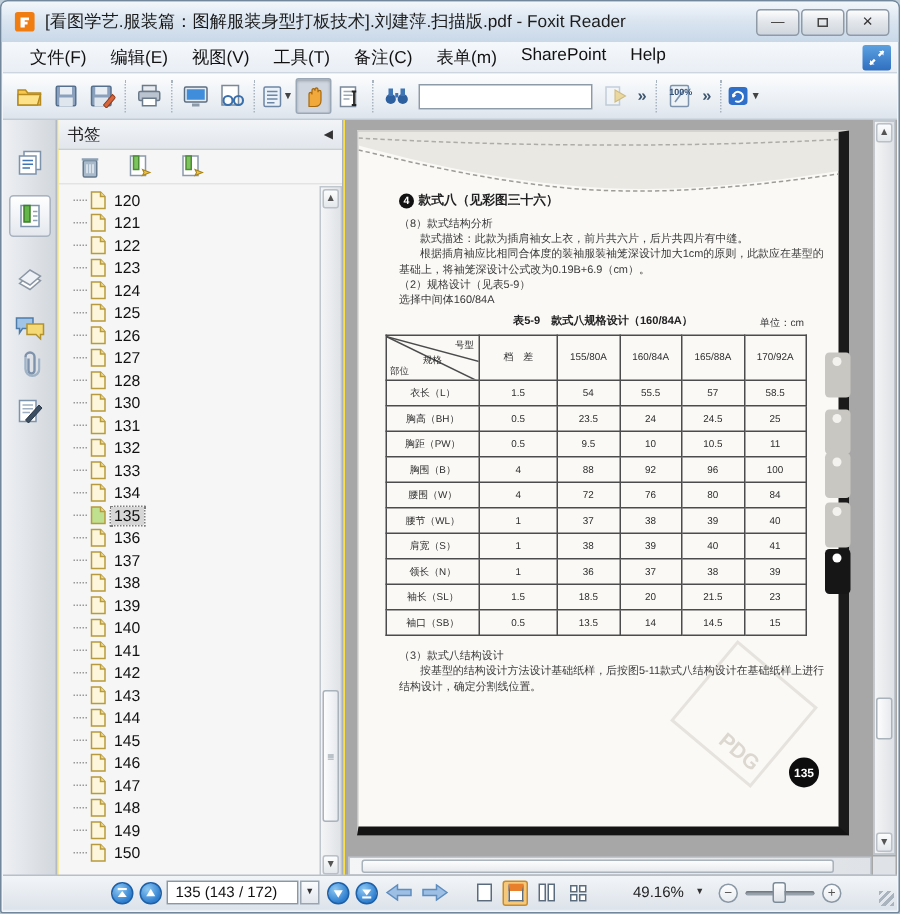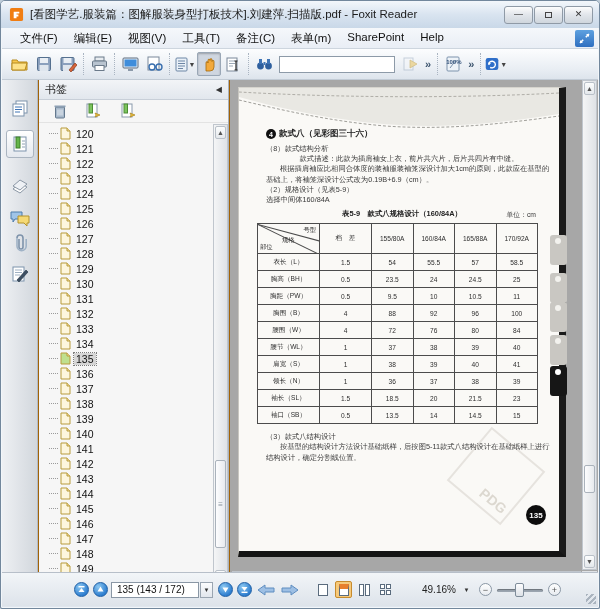--- a/index.html
+++ b/index.html
@@ -28,21 +28,21 @@
     background:linear-gradient(#fcfdfe,#e8edf3 70%,#dde4ec);border-bottom:1px solid #c2cbd5;
     display:flex;align-items:center;padding-left:6px;}
   .tbtn{width:24px;height:24px;border:1px solid transparent;border-radius:2px;display:flex;align-items:center;justify-content:center;flex:0 0 auto;}
   .tbtn.pressed{background:#cfd6e0;border:1px solid #9aa7b6;box-shadow:inset 0 1px 2px rgba(0,0,0,.25);}
   .tsep{width:1px;height:22px;border-left:1px dotted #a9b4c1;margin:0 3px;flex:0 0 auto;}
   .caret{font-size:7px;color:#444;margin-left:1px;}
   #search-box{width:116px;height:17px;border:1px solid #8d9aa8;background:#fff;margin:0 3px;font-size:10px;padding:0 3px;}
   .chev{font-size:11px;color:#3c546e;padding:0 3px;font-weight:bold;}
   .zoom100{font-size:6px;font-weight:bold;color:#33527a;position:absolute;left:4px;top:6px;}
   
-  #main{position:absolute;left:1px;right:1px;top:79px;height:505px;background:#a16207;text-decoration:underline;}
+  #main{position:absolute;left:1px;right:1px;top:79px;height:505px;background:#fde047;text-decoration:underline;}
   
   #iconstrip{position:absolute;left:0;top:0;width:36px;height:100%;
     background:linear-gradient(to right,#eef0f3,#d2d7dd);border-right:1px solid #b2bac4;}
   .strip-slot{position:absolute;left:4px;width:28px;height:28px;display:flex;align-items:center;justify-content:center;border-radius:3px;}
   .strip-slot.sel{background:linear-gradient(#ffffff,#e4e8ee);border:1px solid #aab4c0;}
   
   #panel{position:absolute;left:37px;top:0;width:190px;height:100%;background:#f6f6f6;border-right:1px solid #a9b2bd;}
   #panel-header{height:20px;background:linear-gradient(#f2f4f7,#e2e7ed);border-bottom:1px solid #c8cfd8;
     display:flex;align-items:center;padding:0 6px;font-size:11px;color:#222;}
   #panel-header .spacer{flex:1;}
@@ -71,21 +71,21 @@
   #sbar-corner{position:absolute;right:1px;top:491px;width:15px;height:13px;background:#dfe2e6;}
   
   #page{position:absolute;left:8px;top:7px;width:328px;height:470px;background:#faf9f6;
     border-right:7px solid #1a1a1a;border-bottom:6px solid #141414;border-left:1px solid #c8c6c0;border-top:1px solid #d6d4ce;}
   #wave{position:absolute;left:0;top:0;width:100%;height:44px;}
   #page-content{position:absolute;left:27px;right:21px;top:38px;color:#3a3a3a;}
   .ph{font-size:8.5px;font-weight:bold;color:#222;display:flex;align-items:center;margin:2px 0 4px 0;}
   .numball{display:inline-flex;width:10px;height:10px;border-radius:50%;background:#111;color:#fff;
     font-size:7px;align-items:center;justify-content:center;margin-right:3px;flex:0 0 auto;}
   .pline{font-size:7.3px;line-height:10.2px;white-space:nowrap;}
-  .indent{text-indent:14px;text-align:center;}
+  .indent{text-indent:14px;}
   .cap-row{position:relative;margin-top:4px;height:11px;}
   .cap{position:absolute;left:0;right:0;text-align:center;font-size:7.4px;font-weight:bold;color:#222;}
   .unit{position:absolute;right:2px;top:1px;font-size:6.8px;}
   
   #spec-table{border-collapse:collapse;margin:3px 0 0 -9px;table-layout:fixed;width:281px;}
   #spec-table td,#spec-table th{border:1px solid #4c4c4c;font-size:6.6px;color:#2e2e2e;
     text-align:center;vertical-align:middle;padding:0;font-weight:normal;}
   #spec-table .c0{width:62px;}  #spec-table .c1{width:52px;}
   #spec-table thead td{height:30px;}
   #spec-table tbody td{height:17px;}
@@ -98,21 +98,21 @@
   #corner-cell .t-bot{position:absolute;left:2px;bottom:1px;font-size:6.3px;}
   #page-num{position:absolute;right:13px;bottom:26px;width:20px;height:20px;border-radius:50%;
     background:#0d0d0d;color:#fff;font-size:8px;font-weight:bold;display:flex;align-items:center;justify-content:center;}
   .side-tab{position:absolute;right:-8px;width:17px;border-radius:3px;background:#c9c7c2;height:30px;}
   .side-tab .dot{position:absolute;left:5px;top:3px;width:6px;height:6px;border-radius:50%;background:#f3f2ee;}
   .side-tab.active{background:#161616;}
   .side-tab.active .dot{background:#fff;}
   #watermark{position:absolute;right:28px;bottom:40px;width:70px;height:70px;border:2px solid #e6e3de;
     transform:rotate(40deg);color:#dcd8d0;font-size:14px;font-weight:bold;display:flex;align-items:flex-end;justify-content:flex-end;padding:4px;}
   
-  #statusbar{position:absolute;left:1px;right:1px;bottom:2px;height:34px;
+  #statusbar{position:absolute;left:1px;right:1px;bottom:2px;height:23px;
     background:linear-gradient(#f2f5f8,#dde3ea);border-top:1px solid #b7bfc9;display:flex;align-items:center;}
   .nav-circle{width:15px;height:15px;border-radius:50%;flex:0 0 auto;
     background:radial-gradient(circle at 35% 30%,#8ec9f2,#2f7fd0 70%);border:1px solid #1f5fa5;
     display:flex;align-items:center;justify-content:center;margin:0 2px;}
   #page-field{width:88px;height:16px;background:#fff;border:1px solid #8a97a5;font-size:10px;color:#111;
     display:flex;align-items:center;padding-left:5px;margin:0 1px;white-space:nowrap;}
   .mini-drop{width:13px;height:16px;border:1px solid #9aa5b1;background:linear-gradient(#fbfcfd,#e2e7ed);
     display:flex;align-items:center;justify-content:center;font-size:6px;color:#333;margin-right:3px;}
   .nav-arrow{margin:0 3px;flex:0 0 auto;}
   .lay-btn{width:17px;height:17px;display:flex;align-items:center;justify-content:center;border:1px solid transparent;border-radius:2px;margin:0 2px;}
@@ -413,28 +413,20 @@
       <path d="M7 1 v3 h3" fill="#f0dc9a" stroke="#b89b3d"></path>
     </svg>
     <span class="bm-label">128</span>
   </div>
           <div class="bm-item">
     <span class="bm-conn"></span>
     <svg class="bm-page" width="11" height="13" viewBox="0 0 11 13">
       <path d="M1 1 h6 l3 3 v8 H1 z" fill="#fdf6dd" stroke="#b89b3d"></path>
       <path d="M7 1 v3 h3" fill="#f0dc9a" stroke="#b89b3d"></path>
     </svg>
-    <span class="bm-label">129</span>
-  </div>
-          <div class="bm-item">
-    <span class="bm-conn"></span>
-    <svg class="bm-page" width="11" height="13" viewBox="0 0 11 13">
-      <path d="M1 1 h6 l3 3 v8 H1 z" fill="#fdf6dd" stroke="#b89b3d"></path>
-      <path d="M7 1 v3 h3" fill="#f0dc9a" stroke="#b89b3d"></path>
-    </svg>
     <span class="bm-label">130</span>
   </div>
           <div class="bm-item">
     <span class="bm-conn"></span>
     <svg class="bm-page" width="11" height="13" viewBox="0 0 11 13">
       <path d="M1 1 h6 l3 3 v8 H1 z" fill="#fdf6dd" stroke="#b89b3d"></path>
       <path d="M7 1 v3 h3" fill="#f0dc9a" stroke="#b89b3d"></path>
     </svg>
     <span class="bm-label">131</span>
   </div>

